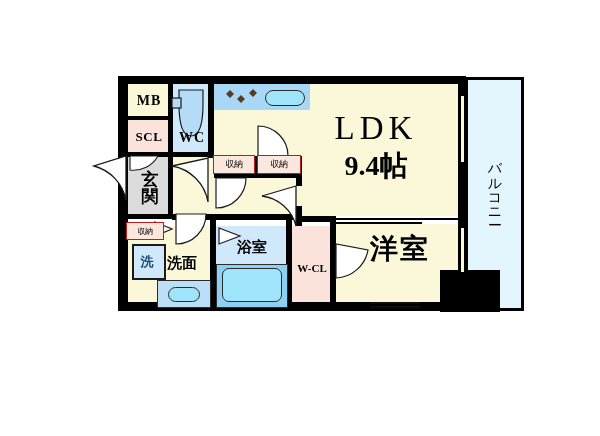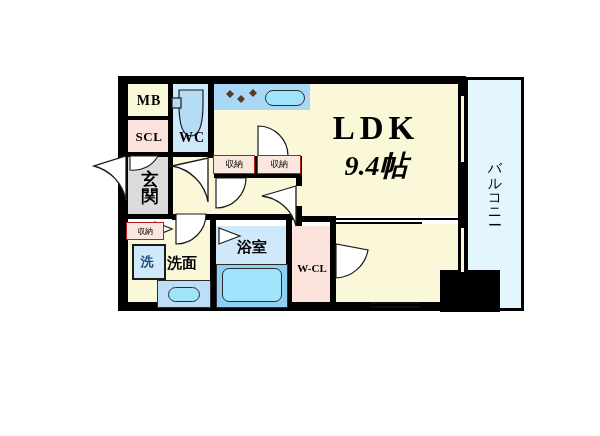--- a/index.html
+++ b/index.html
@@ -176,23 +176,24 @@
 
   <div class="lbl" style="left:172px;top:124px;width:40px;height:28px;font-size:14px;font-weight:bold;letter-spacing:1px;">WC</div>
 
   <div class="lbl" style="left:128px;top:120px;width:42px;height:32px;font-size:13px;font-weight:bold;letter-spacing:0.5px;">SCL</div>
 
   <div class="vlbl" style="left:130px;top:160px;width:40px;height:56px;font-size:17px;font-weight:bold;">
     <span>玄</span>
     <span>関</span>
   </div>
 
-  <div class="lbl" style="left:316px;top:108px;width:120px;height:40px;font-size:33px;font-weight:bold;letter-spacing:5px;">LDK</div>
-  <div class="lbl" style="left:316px;top:148px;width:120px;height:36px;font-size:28px;font-weight:bold;font-style:italic;">9.4帖</div>
-
+  <div class="lbl" style="left:316px;top:108px;width:120px;height:40px;font-size:33px;font-weight:normal;letter-spacing:5px;">LDK</div>
+  <div class="lbl" style="left:316px;top:148px;width:120px;height:36px;font-size:28px;font-weight:bold;">9.4帖</div>
+
+  <div class="lbl" style="left:348px;top:232px;width:104px;height:34px;font-size:28px;font-weight:bold;letter-spacing:2px;">洋室</div>
 
   <div class="lbl" style="left:216px;top:236px;width:72px;height:22px;font-size:15px;font-weight:bold;">浴室</div>
 
   <div class="lbl" style="left:152px;top:252px;width:60px;height:22px;font-size:15px;font-weight:bold;">洗面</div>
 
   <div class="lbl" style="left:288px;top:258px;width:48px;height:20px;font-size:11px;font-weight:bold;letter-spacing:0px;">W-CL</div>
 
   <div class="lbl" style="left:134px;top:250px;width:26px;height:22px;font-size:13px;font-weight:bold;color:#1b4f7a;">洗</div>
 
   <div class="vlbl" style="left:478px;top:140px;width:34px;height:116px;font-size:14px;">

